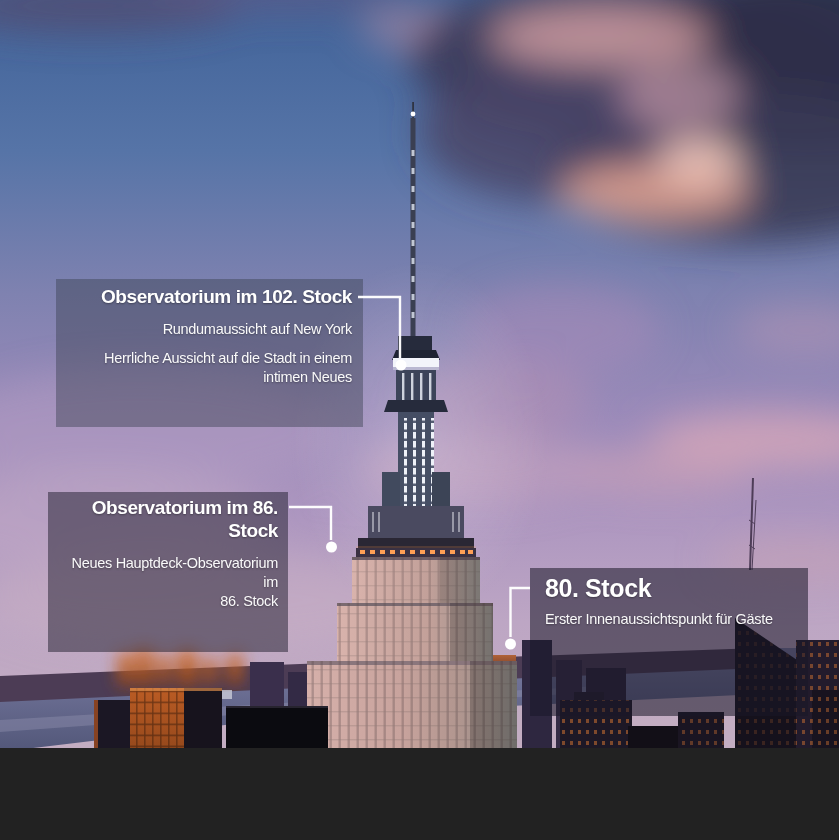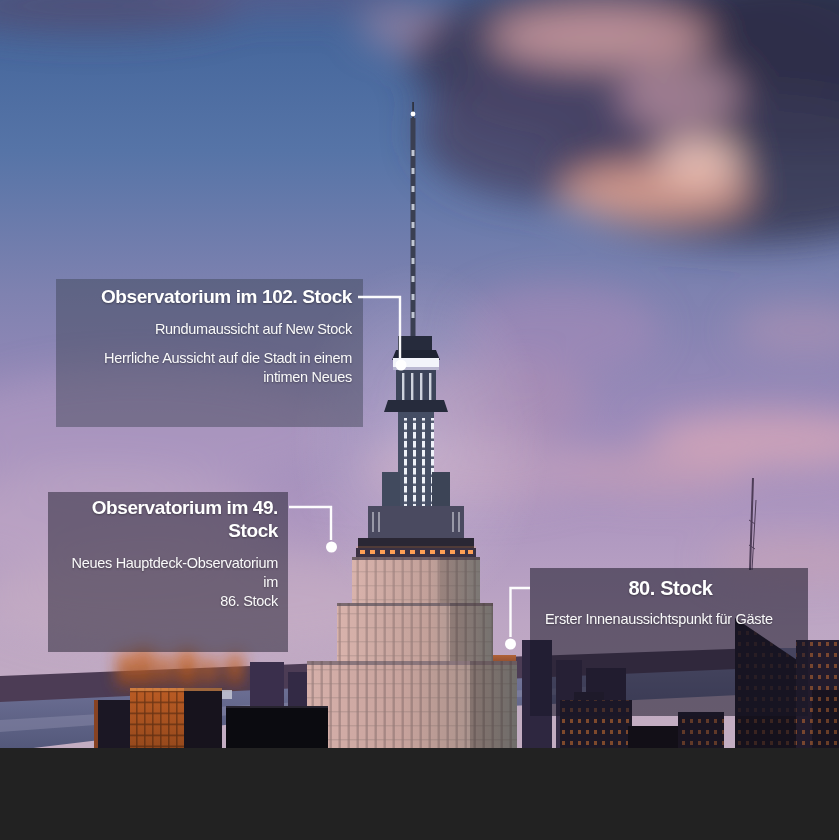--- a/index.html
+++ b/index.html
@@ -15,21 +15,21 @@
   .c102{left:56px;top:279px;width:307px;height:148px;background:rgba(52,60,74,.42);
         text-align:right;padding:6px 11px 8px 8px;}
   .c102 h2{margin-bottom:12px;}
   .c102 p{margin-bottom:10px;}
   .c86{left:48px;top:492px;width:240px;height:160px;background:rgba(30,28,44,.50);
        text-align:right;padding:4px 10px 8px 8px;}
   .c86 h2{margin-bottom:12px;}
   .c86 p{margin-bottom:11px;}
   .c80{left:530px;top:568px;width:278px;height:148px;background:rgba(26,24,40,.55);
        text-align:left;padding:7px 12px 8px 15px;}
-  .c80 h2{font-size:20px;line-height:26px;margin-bottom:9px;text-align:center;}
+  .c80 h2{font-size:25px;line-height:26px;margin-bottom:9px;}
   .c80 p{margin-bottom:12px;}
 </style>
 </head>
 <body>
 
 <div class="stage">
 
   <svg class="scene" width="839" height="840" viewBox="0 0 839 840">
     <defs>
       <linearGradient id="sky" x1="0" y1="0" x2="0" y2="1">
@@ -277,27 +277,27 @@
       <polygon points="735,618 800,662 800,840 735,840" fill="url(#winOr)" opacity="0.2"></polygon>
       <rect x="796" y="640" width="43" height="200" fill="#221b2c"></rect>
       <rect x="796" y="640" width="43" height="200" fill="url(#winOr)" opacity="0.5"></rect>
       <rect x="812" y="690" width="27" height="150" fill="#18131f"></rect>
       <rect x="812" y="690" width="27" height="150" fill="url(#winOr)" opacity="0.45"></rect>
     </g>
   </svg>
 
   <div class="callout c102">
     <h2>Observatorium im 102. Stock</h2>
-    <p>Rundumaussicht auf New Stock</p>
+    <p>Rundumaussicht auf New York</p>
     <p>Herrliche Aussicht auf die Stadt in einem
 intimen Neues</p>
   </div>
 
   <div class="callout c86">
-    <h2>Observatorium im 49. Stock</h2>
+    <h2>Observatorium im 86. Stock</h2>
     <p>Neues Hauptdeck-Observatorium im
 86. Stock</p>
   </div>
 
   <div class="callout c80">
     <h2>80. Stock</h2>
     <p>Erster Innenaussichtspunkt für Gäste</p>
   </div>
 
   <svg class="connectors" width="839" height="840" viewBox="0 0 839 840">

